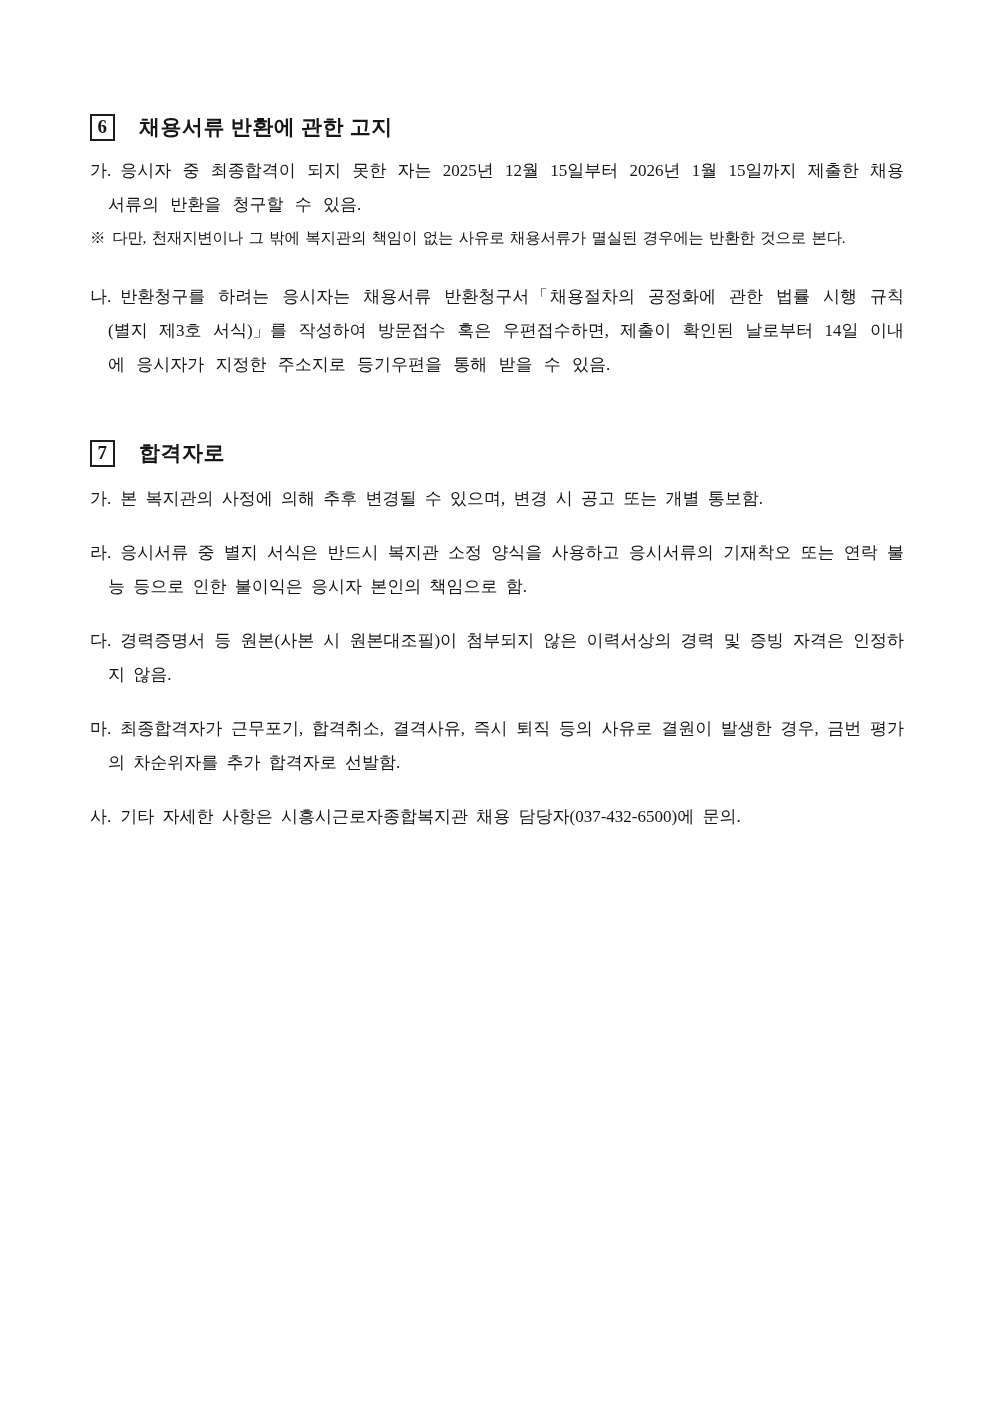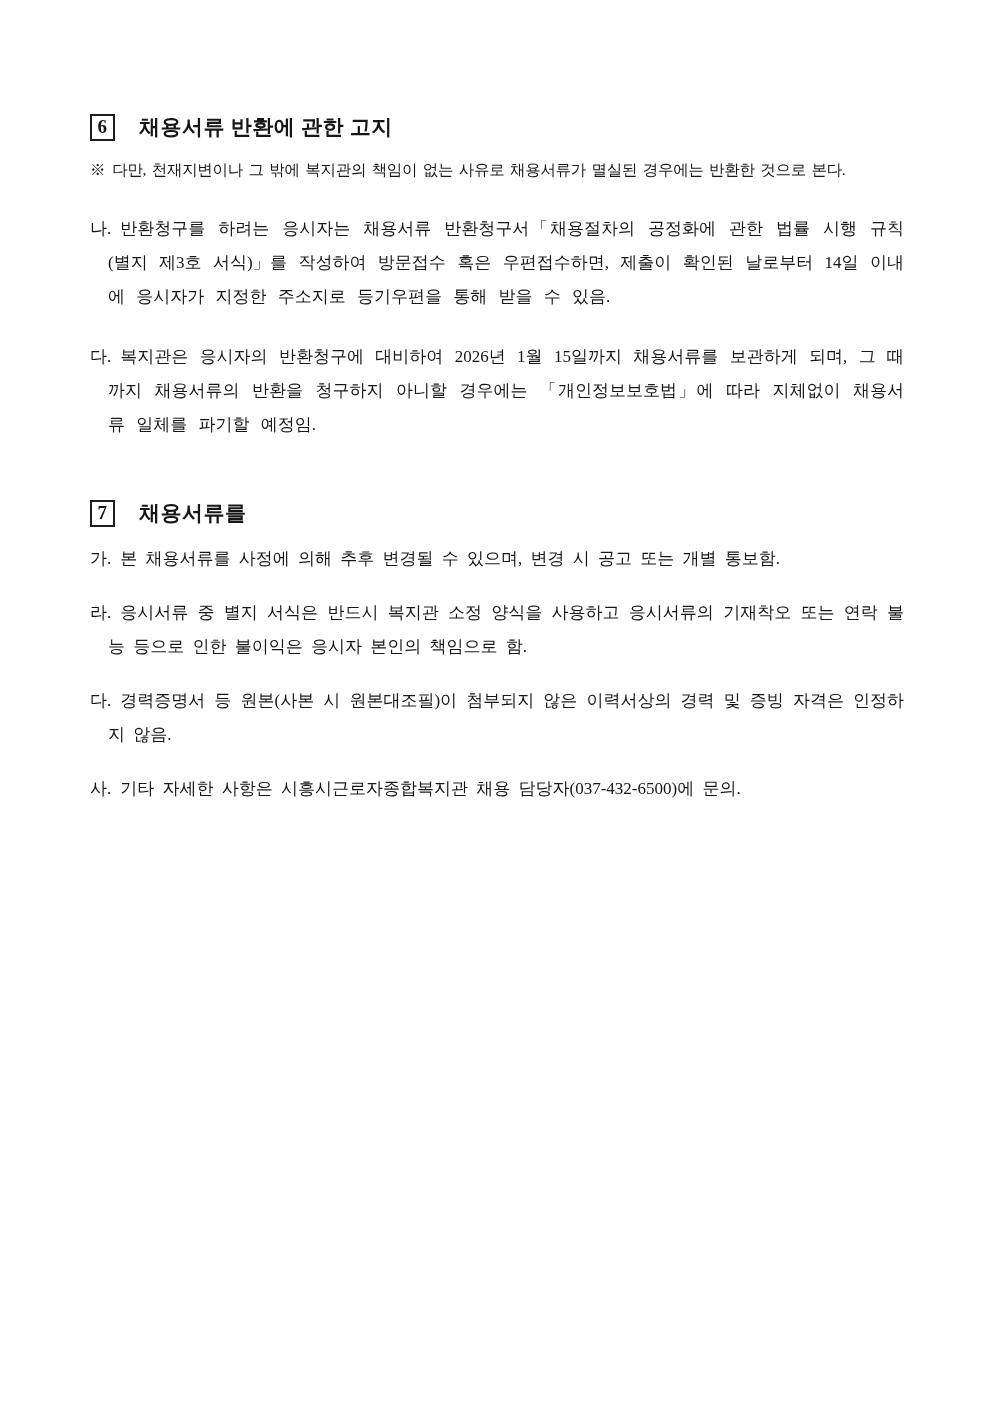--- a/index.html
+++ b/index.html
@@ -69,29 +69,30 @@
 </head>
 <body>
 
 <div class="page">
 
   <section class="doc-section sec6">
     <h2 class="sec-header">
       <span class="sec-num">6</span>
       <span class="sec-title">채용서류 반환에 관한 고지</span>
     </h2>
+    <p class="item mb0"><span class="marker">가.</span><span>응시자 중 최종합격이 되지 못한 자는 2025년 12월 15일부터 2026년 1월 15일까지 제출한 채용서류의 반환을 청구할 수 있음.</span></p>
     <p class="item note"><span class="marker">※</span><span>다만, 천재지변이나 그 밖에 복지관의 책임이 없는 사유로 채용서류가 멸실된 경우에는 반환한 것으로 본다.</span></p>
     <p class="item gap26"><span class="marker">나.</span><span>반환청구를 하려는 응시자는 채용서류 반환청구서「채용절차의 공정화에 관한 법률 시행 규칙(별지 제3호 서식)」를 작성하여 방문접수 혹은 우편접수하면, 제출이 확인된 날로부터 14일 이내에 응시자가 지정한 주소지로 등기우편을 통해 받을 수 있음.</span></p>
-    <p class="item mb0"><span class="marker">다.</span><span>복지관은 응시자의 반환청구에 대비하여 2026년 1월 15일까지 채용서류를 보관하게 되며, 그 때까지 채용서류의 반환을 청구하지 아니할 경우에는 「개인정보보호법」에 따라 지체없이 채용서류 일체를 파기할 예정임.</span></p>
   </section>
 
   <section class="doc-section sec7">
     <h2 class="sec-header">
       <span class="sec-num">7</span>
-      <span class="sec-title">채용서류를</span>
+      <span class="sec-title">합격자로</span>
     </h2>
-    <p class="item"><span class="marker">가.</span><span>본 채용서류를 사정에 의해 추후 변경될 수 있으며, 변경 시 공고 또는 개별 통보함.</span></p>
+    <p class="item"><span class="marker">가.</span><span>본 복지관의 사정에 의해 추후 변경될 수 있으며, 변경 시 공고 또는 개별 통보함.</span></p>
     <p class="item"><span class="marker">라.</span><span>응시서류 중 별지 서식은 반드시 복지관 소정 양식을 사용하고 응시서류의 기재착오 또는 연락 불능 등으로 인한 불이익은 응시자 본인의 책임으로 함.</span></p>
     <p class="item"><span class="marker">다.</span><span>경력증명서 등 원본(사본 시 원본대조필)이 첨부되지 않은 이력서상의 경력 및 증빙 자격은 인정하지 않음.</span></p>
+    <p class="item"><span class="marker">마.</span><span>최종합격자가 근무포기, 합격취소, 결격사유, 즉시 퇴직 등의 사유로 결원이 발생한 경우, 금번 평가의 차순위자를 추가 합격자로 선발함.</span></p>
     <p class="item"><span class="marker">사.</span><span>기타 자세한 사항은 시흥시근로자종합복지관 채용 담당자(037-432-6500)에 문의.</span></p>
   </section>
 
 </div>
 
 </body></html>

